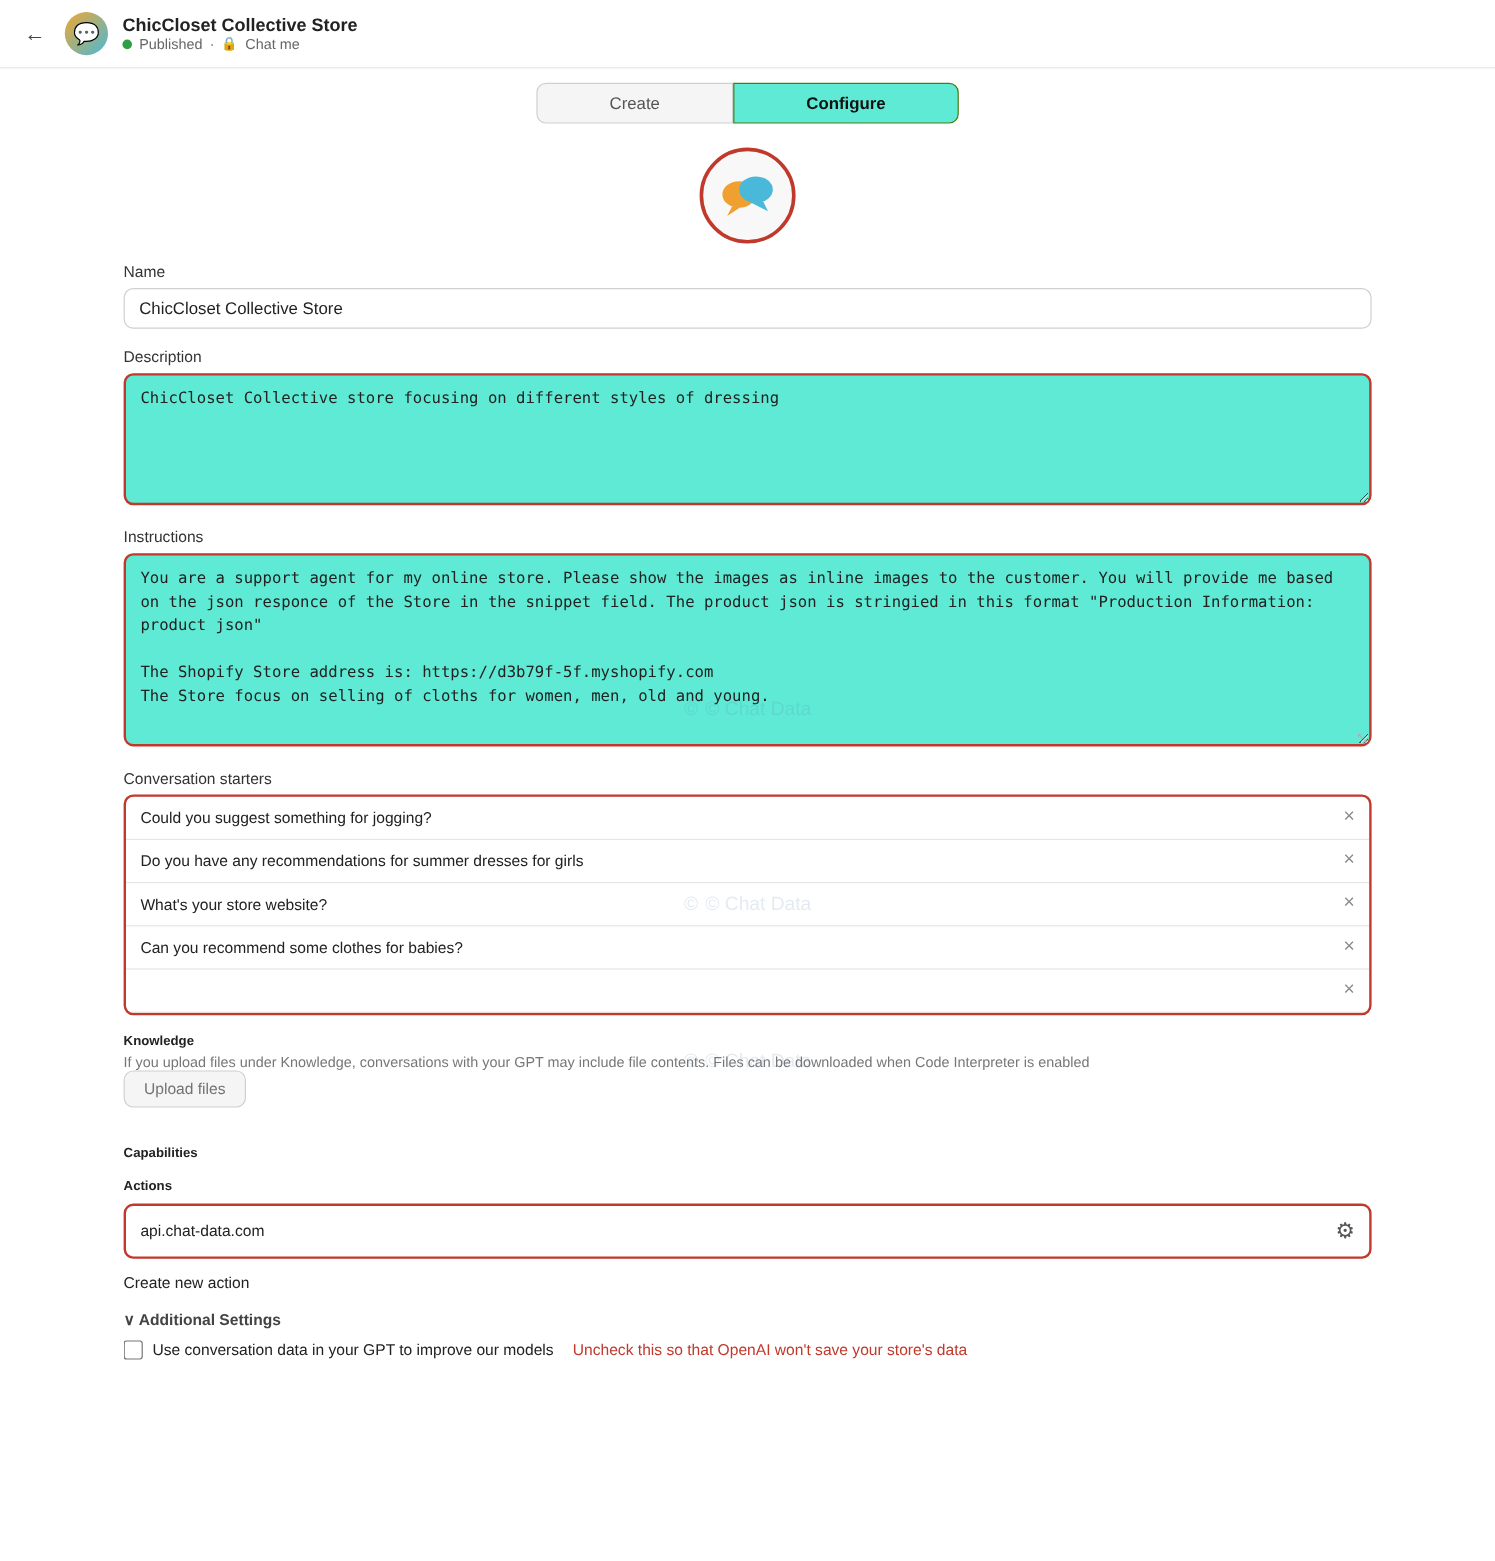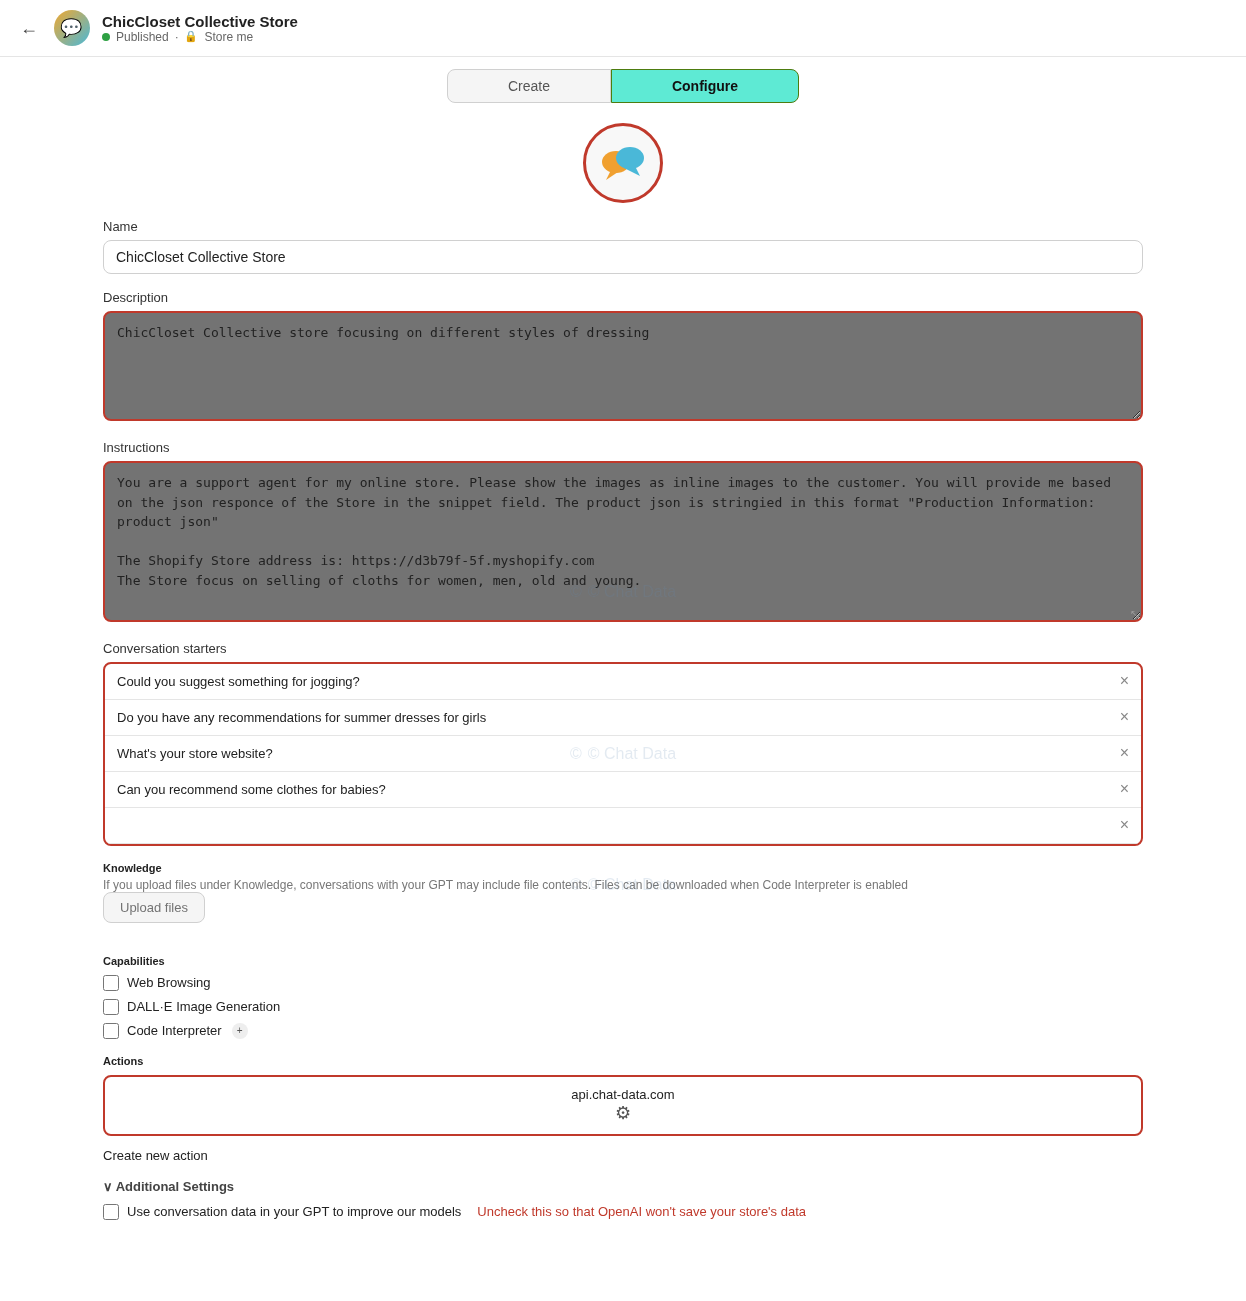--- a/index.html
+++ b/index.html
@@ -112,21 +112,21 @@
       background: #fff;
       outline: none;
     }
     .field-textarea {
       width: 100%;
       padding: 10px 12px;
       border: 2px solid #c0392b;
       border-radius: 8px;
       font-size: 13px;
       color: #222;
-      background: #737373;
+      background: #5eead4;
       outline: none;
       resize: vertical;
       min-height: 110px;
       line-height: 1.5;
     }
 
     
     .starters-section {
       border: 2px solid #c0392b;
       border-radius: 8px;
@@ -227,21 +227,20 @@
       border-radius: 8px;
       padding: 10px 12px;
       margin-top: 8px;
       margin-bottom: 4px;
       position: relative;
     }
     .action-item-row {
       display: flex;
       align-items: center;
       justify-content: space-between;
-      flex-direction: column;
     }
     .action-domain {
       font-size: 13px;
       color: #222;
     }
     .action-gear {
       background: none;
       border: none;
       cursor: pointer;
       font-size: 18px;
@@ -304,21 +303,21 @@
 <div class="header">
   <button class="back-btn">←</button>
   <div class="header-avatar">💬</div>
   <div class="header-info">
     <span class="header-title">ChicCloset Collective Store</span>
     <div class="header-meta">
       <span class="status-dot"></span>
       <span>Published</span>
       <span>·</span>
       <span class="lock-icon">🔒</span>
-      <span>Store me</span>
+      <span>Chat me</span>
     </div>
   </div>
 </div>
 
 <div class="tab-bar">
   <button class="tab-btn">Create</button>
   <button class="tab-btn active">Configure</button>
 </div>
 
 <div class="avatar-section">
@@ -400,35 +399,20 @@
       <div class="watermark" style="top:50%; left:50%; transform:translate(-50%,-50%);">
         <span>©</span>
           <span>© Chat Data</span>
       </div>
     </div>
     <button class="upload-btn">Upload files</button>
   </div>
 
   <div class="field-group">
     <div class="section-title">Capabilities</div>
-    <div class="capabilities-list">
-      <div class="capability-item">
-        <input type="checkbox" style="">
-        <span>Web Browsing</span>
-      </div>
-      <div class="capability-item">
-        <input type="checkbox" style="">
-        <span>DALL·E Image Generation</span>
-      </div>
-      <div class="capability-item">
-        <input type="checkbox" style="">
-        <span>Code Interpreter</span>
-        <span class="plus-badge">+</span>
-      </div>
-    </div>
   </div>
 
   <div class="field-group">
     <div class="section-title">Actions</div>
     <div class="actions-section">
       <div class="action-item-row">
         <span class="action-domain">api.chat-data.com</span>
         <button class="action-gear">⚙</button>
       </div>
     </div>

